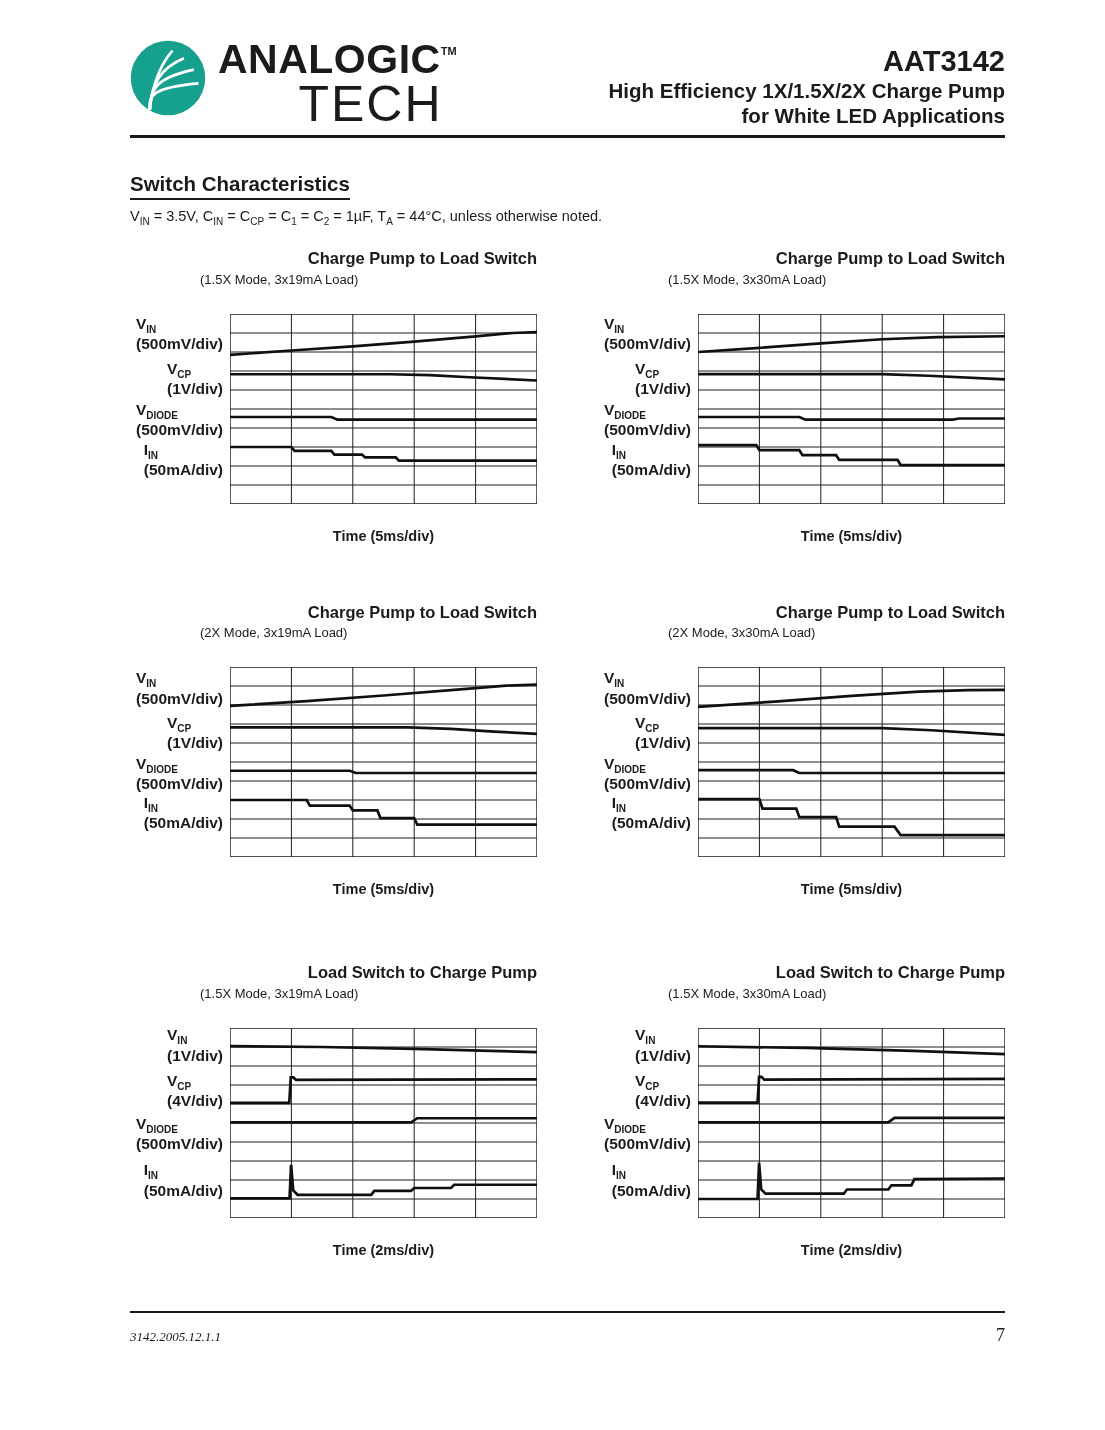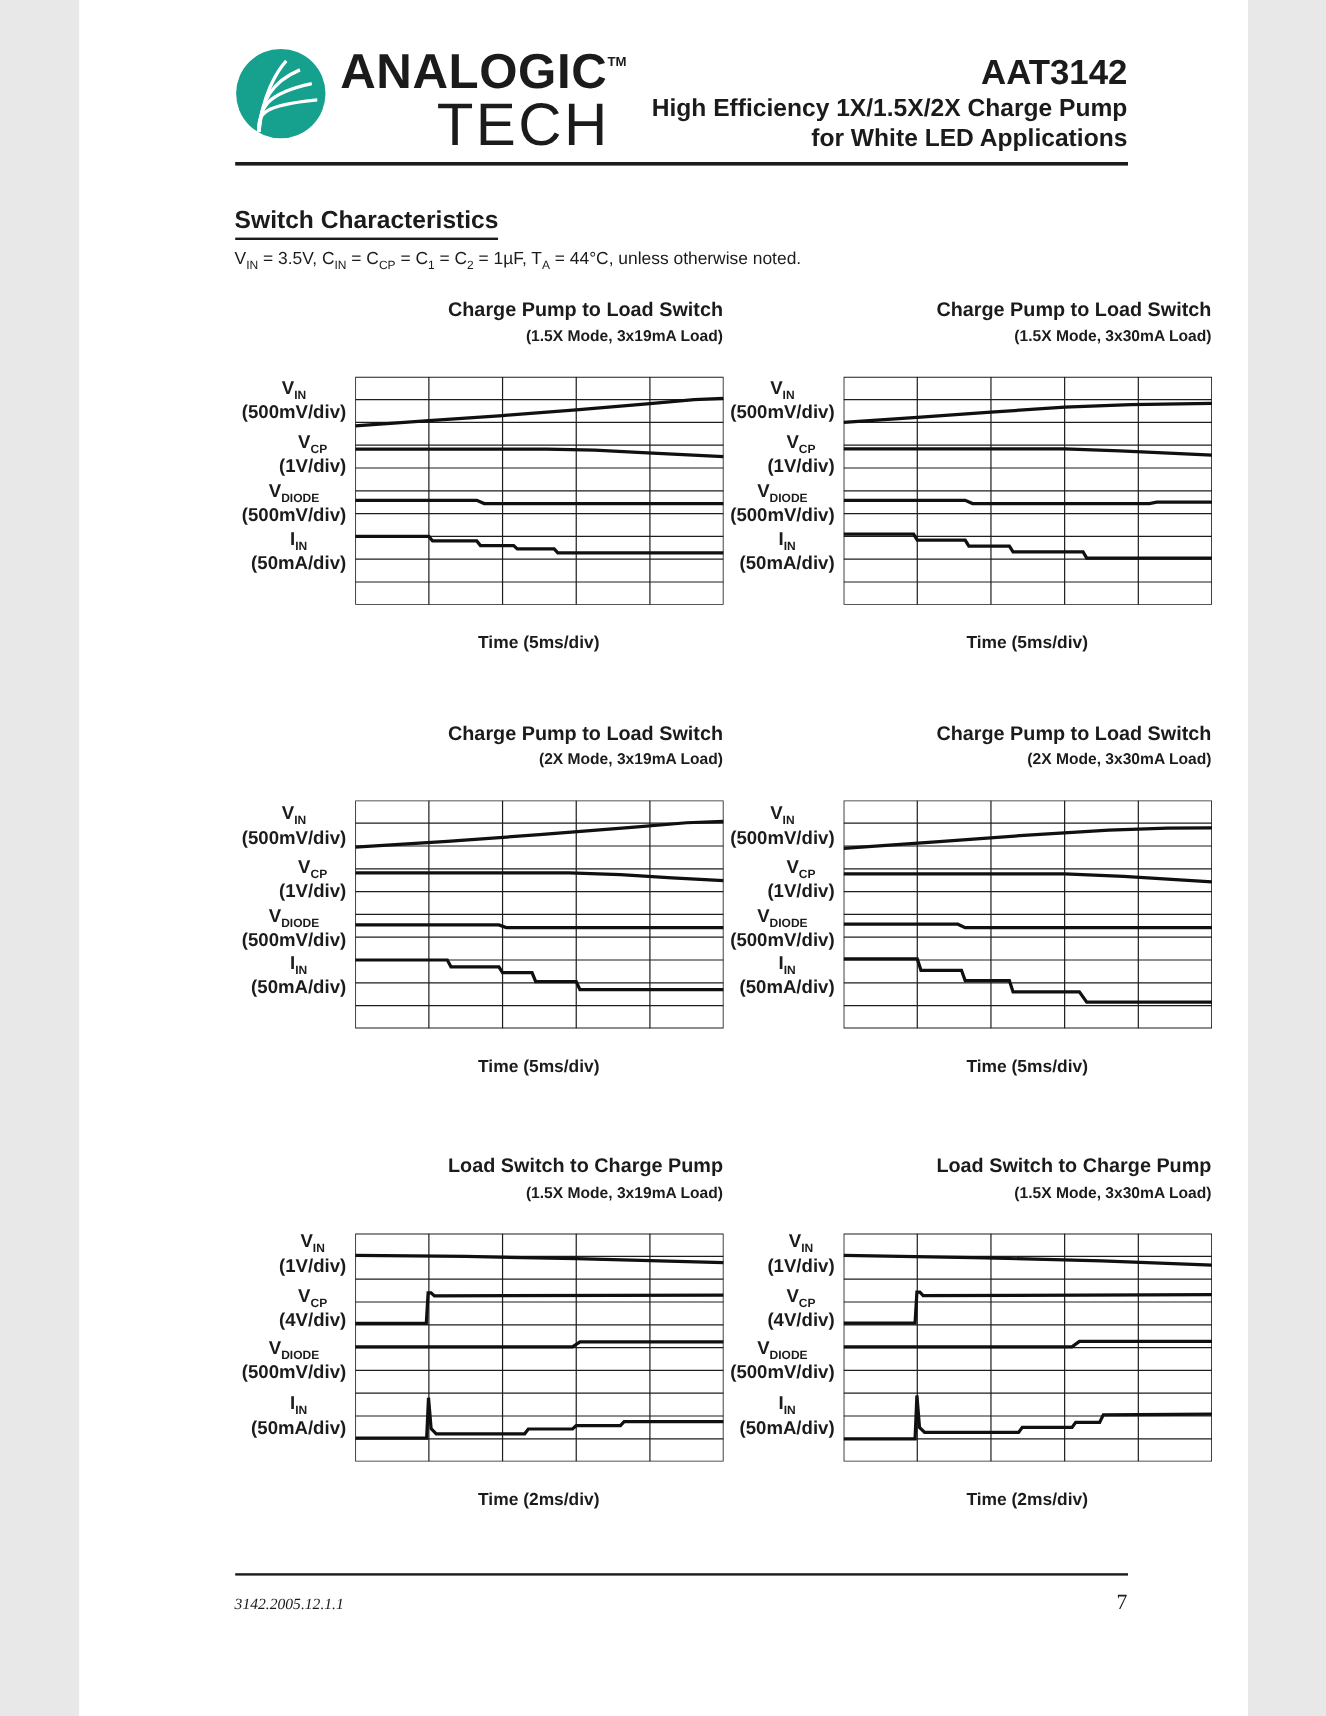--- a/index.html
+++ b/index.html
@@ -1,16 +1,16 @@
 <!DOCTYPE html>
 <html><head>
 <meta charset="utf-8">
 <style>
   html,body{margin:0;padding:0;background:#e8e8e8;}
-  .page{width:974px;height:1430px;background:#ffffff;position:relative;overflow:hidden;
+  .page{width:1105px;height:1430px;background:#ffffff;position:relative;overflow:hidden;
         font-family:"Liberation Sans",sans-serif;color:#1b1b1b;margin:0 auto;}
   
   .header{margin:0 100px 0 130px;padding-top:40px;display:flex;justify-content:space-between;align-items:flex-start;}
   .logo{display:flex;align-items:flex-start;gap:12px;}
   .logo-mark svg{display:block;}
   .logo-text{line-height:1;}
   .brand-top{font-size:41px;font-weight:600;letter-spacing:0.5px;line-height:0.95;white-space:nowrap;}
   .brand-top sup{font-size:11px;font-weight:bold;vertical-align:18px;letter-spacing:0;}
   .brand-bottom{font-size:50px;font-weight:400;letter-spacing:2px;text-align:right;padding-right:14px;line-height:1.0;}
   .header-title{text-align:right;padding-top:6px;}
@@ -22,24 +22,24 @@
   .section-heading{display:inline-block;font-size:20.5px;font-weight:bold;border-bottom:2.5px solid #1b1b1b;padding-bottom:2px;margin:0;}
   .conditions{margin:8px 100px 0 130px;font-size:14.5px;}
   .conditions sub{font-size:10px;}
   
   .chart-row{display:flex;justify-content:space-between;margin:0 100px 0 130px;}
   .row-1{margin-top:22px;}
   .row-2{margin-top:59px;}
   .row-3{margin-top:66px;}
   .chart{width:407px;}
   .ct{font-size:16.5px;font-weight:bold;text-align:right;padding-left:70px;line-height:1.2;margin:0;}
-  .cs{font-size:13px;font-weight:bold;text-align:right;padding-left:70px;margin-top:3px;}
+  .cs{font-size:13px;font-weight:normal;text-align:left;padding-left:70px;margin-top:3px;}
   .cb{display:flex;margin-top:27px;}
   .yl{width:100px;position:relative;flex:none;}
-  .sig{position:absolute;right:7px;transform:translateY(-50%);text-align:center;white-space:nowrap;}
+  .sig{position:absolute;right:7px;transform:translateY(-50%);text-align:left;white-space:nowrap;}
   .sname{font-size:15.5px;font-weight:bold;line-height:1.12;}
   .sname sub{font-size:10px;font-weight:bold;}
   .sscale{font-size:15.5px;font-weight:bold;line-height:1.12;}
   svg.plot{width:307px;height:190px;display:block;flex:none;}
   .gl{stroke:#1d1d1d;stroke-width:1;vector-effect:non-scaling-stroke;}
   .gb{fill:none;stroke:#1d1d1d;stroke-width:1.4;vector-effect:non-scaling-stroke;}
   .tr{fill:none;stroke:#101010;stroke-width:2.7;vector-effect:non-scaling-stroke;stroke-linejoin:miter;}
   .xl{text-align:center;padding-left:100px;margin-top:24px;font-size:14.5px;font-weight:bold;}
   
   .footer-rule{margin:53px 100px 0 130px;border-top:2.5px solid #1b1b1b;}

